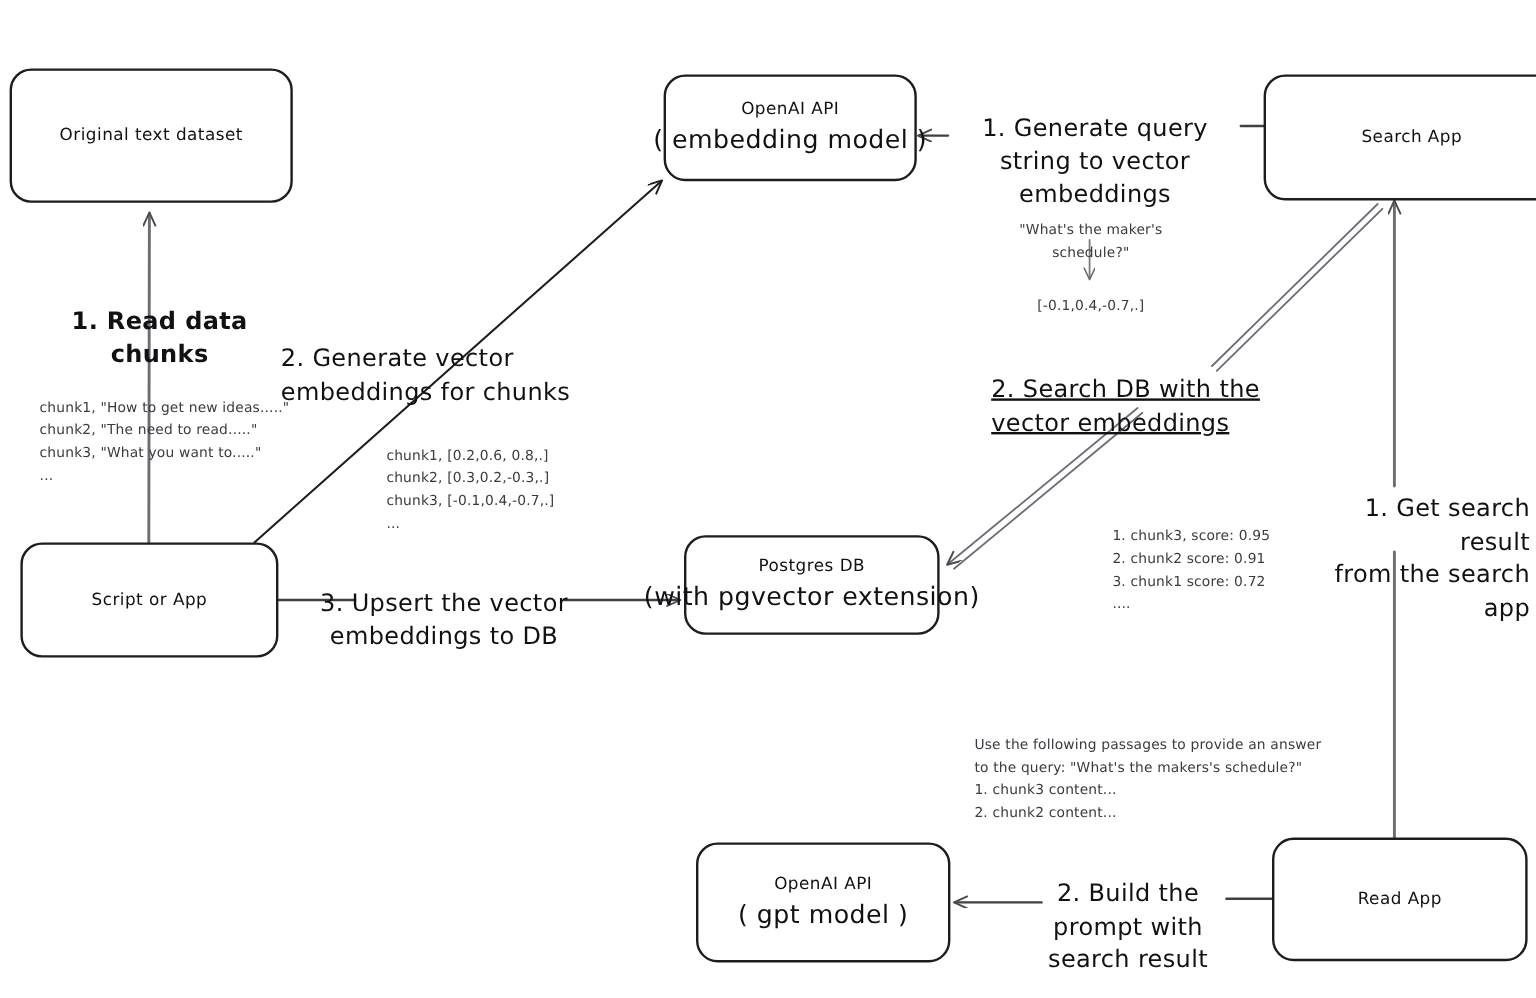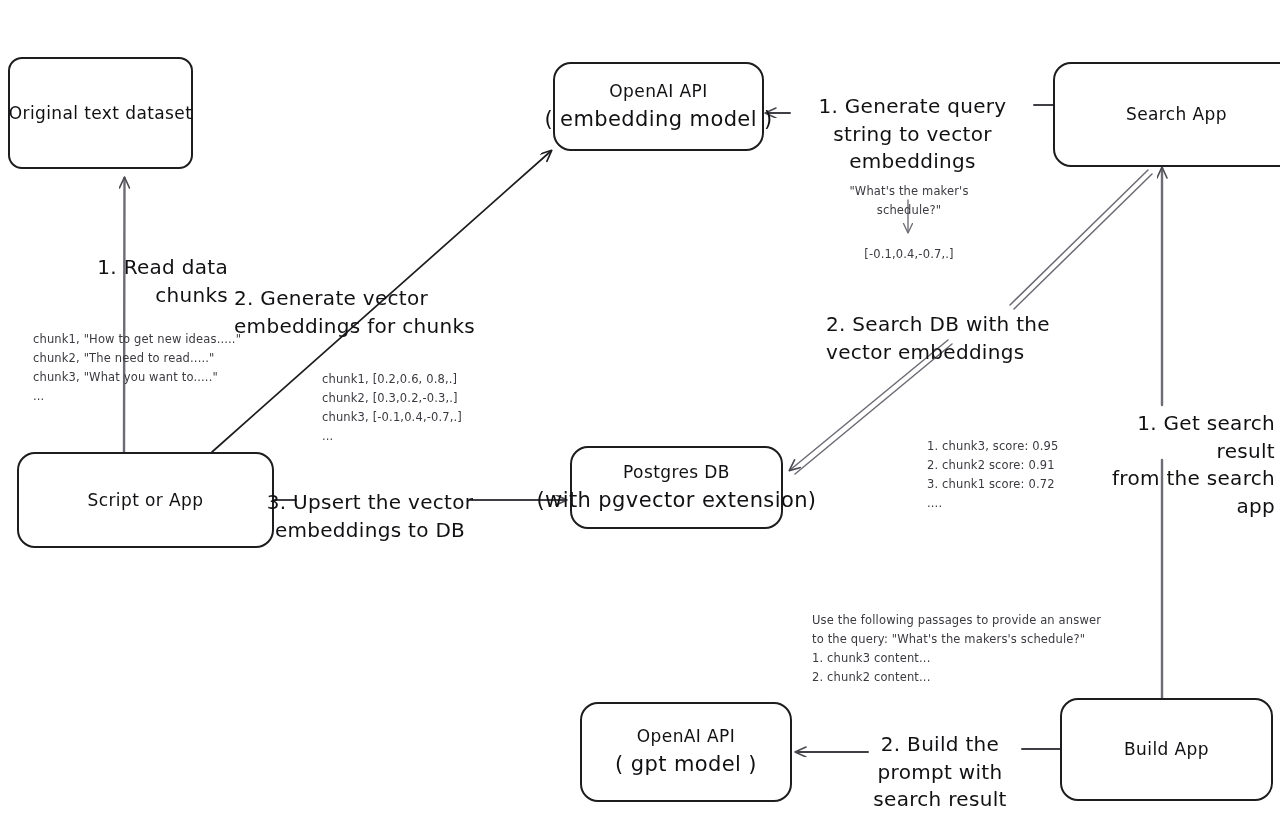--- a/index.html
+++ b/index.html
@@ -35,21 +35,21 @@
     display: flex;
     flex-direction: column;
     align-items: center;
     justify-content: center;
     text-align: center;
     color: #111114;
     font-family: "DejaVu Sans", sans-serif;
     letter-spacing: 0.4px;
   }
   .node .line1 {
-    font-size: 17px;
+    font-size: 14px;
     line-height: 1.45;
     white-space: nowrap;
   }
   .node .line2 {
     font-size: 21px;
     line-height: 1.45;
     white-space: nowrap;
   }
   .edge-label {
     position: absolute;
@@ -125,61 +125,61 @@
       <path d="M1162,700 L1162,460" fill="none" stroke="#6c6c74" stroke-width="2.4" stroke-linecap="round"></path>
       <path d="M1162,405 L1162,168" fill="none" stroke="#6c6c74" stroke-width="2.4" marker-end="url(#ah)" stroke-linecap="round"></path>
     </g>
 
     <g>
       <path d="M1060,749 L1022,749" fill="none" stroke="#3f3f46" stroke-width="2" stroke-linecap="round"></path>
       <path d="M868,752 L796,752" fill="none" stroke="#3f3f46" stroke-width="2" marker-end="url(#ah)" stroke-linecap="round"></path>
     </g>
   </svg>
 
-  <div class="node" style="left:8px; top:57px; width:185px; height:112px;border-radius:14px;">
+  <div class="node" style="left:8px; top:57px; width:236px; height:112px;">
     <span class="line1">Original text dataset</span>
   </div>
 
-  <div class="node" style="left:17px; top:452px; width:257px; height:96px;">
+  <div class="node" style="left:17px; top:452px; width:215px; height:96px;">
     <span class="line1">Script or App</span>
   </div>
 
   <div class="node" style="left:553px; top:62px; width:211px; height:89px;">
     <span class="line1">OpenAI API</span>
     <span class="line2">( embedding model )</span>
   </div>
 
   <div class="node" style="left:570px; top:446px; width:213px; height:83px;">
     <span class="line1">Postgres DB</span>
     <span class="line2">(with pgvector extension)</span>
   </div>
 
   <div class="node" style="left:1053px; top:62px; width:247px; height:105px;">
     <span class="line1">Search App</span>
   </div>
 
   <div class="node" style="left:1060px; top:698px; width:213px; height:103px;">
-    <span class="line1">Build App</span>
+    <span class="line1">Read App</span>
   </div>
 
   <div class="node" style="left:580px; top:702px; width:212px; height:100px;">
     <span class="line1">OpenAI API</span>
     <span class="line2">( gpt model )</span>
   </div>
 
-  <div class="edge-label" style="left:38px; top:254px; width:190px; text-align:right;">1. Read data chunks</div>
+  <div class="edge-label" style="left:38px; top:254px; width:190px; text-align:center;font-weight:bold;">1. Read data chunks</div>
 
   <div class="edge-label" style="left:234px; top:285px; width:300px; text-align:left;">2. Generate vector embeddings for chunks</div>
 
   <div class="edge-label" style="left:266px; top:489px; width:208px; text-align:center;">3. Upsert the vector embeddings  to DB</div>
 
   <div class="edge-label" style="left:790px; top:93px; width:245px; text-align:center;">1. Generate query string to vector
 embeddings</div>
 
-  <div class="edge-label" style="left:826px; top:311px; width:290px; text-align:left;">2. Search DB with the vector embeddings</div>
+  <div class="edge-label" style="left:826px; top:311px; width:290px; text-align:left;text-decoration:underline;">2. Search DB with the vector embeddings</div>
 
   <div class="edge-label" style="left:1090px; top:410px; width:185px; text-align:right;">1. Get search result
 from the search app</div>
 
   <div class="edge-label" style="left:856px; top:731px; width:168px; text-align:center;">2. Build the prompt with
 search result</div>
 
   <div class="note" style="left:33px; top:330px; width:230px;">chunk1, "How to get new ideas....."
 chunk2, "The need to read....."
 chunk3, "What you want to....."

